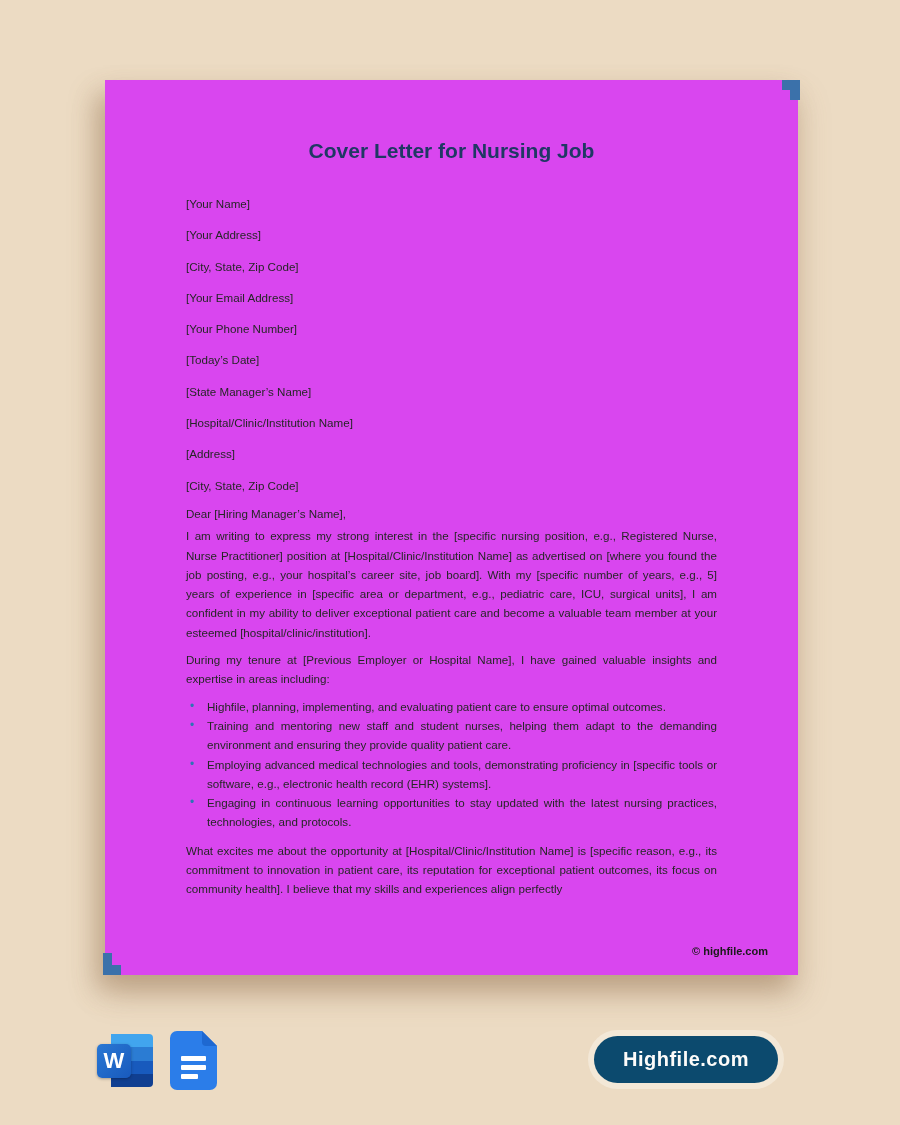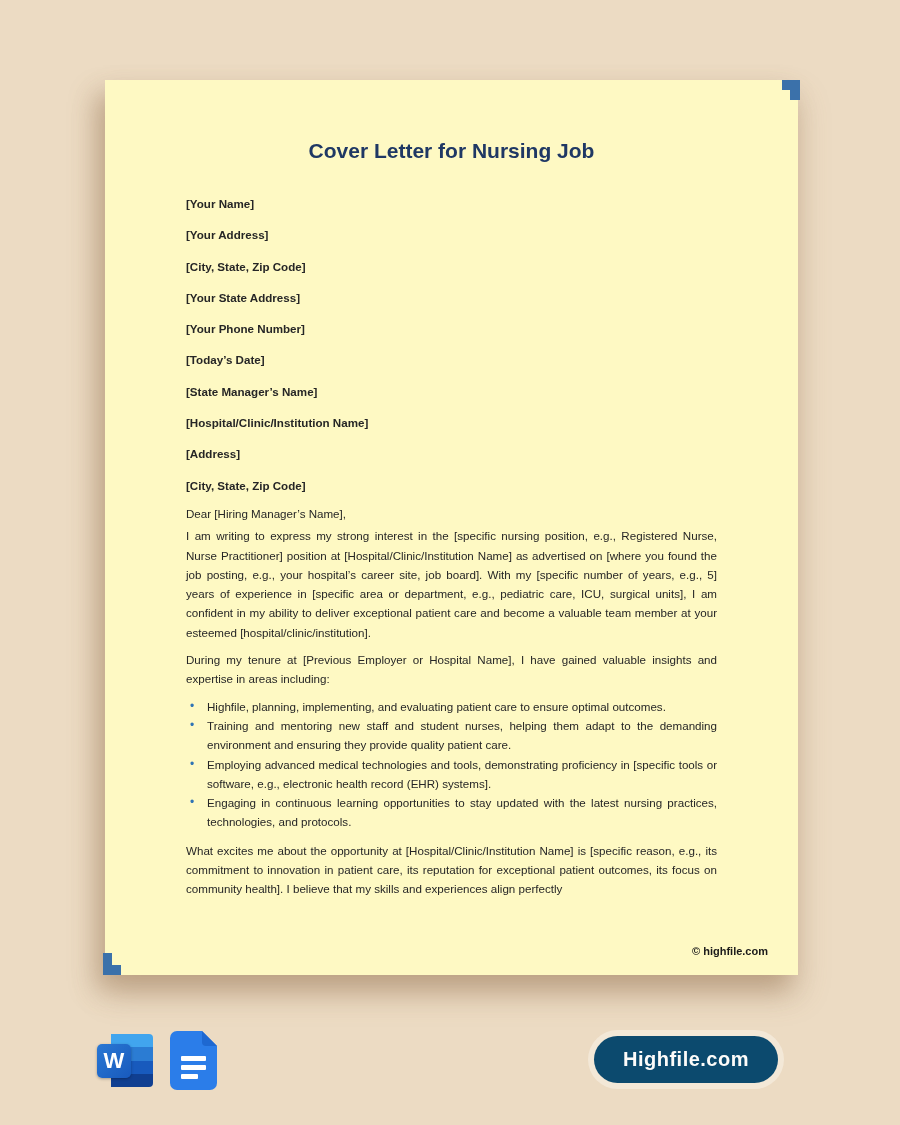--- a/index.html
+++ b/index.html
@@ -3,35 +3,35 @@
 <meta charset="utf-8">
 <style>
   html,body{margin:0;padding:0;background:#ecdbc3;}
   .canvas{
     position:relative;width:900px;height:1125px;background:#ecdbc3;
     font-family:"Liberation Sans",sans-serif;overflow:hidden;
   }
   
   .doc-page{
     position:absolute;left:105px;top:80px;width:693px;height:895px;
-    background:#fef9c3;
+    background:#d946ef;
     box-shadow:-10px 14px 24px rgba(146,112,78,.38),0 18px 30px rgba(146,112,78,.28);
   }
   .corner{position:absolute;background:#3b71aa;}
   .c-tr-bar{top:0;left:685px;width:10px;height:20px;}
   .c-tr-stub{top:0;left:677px;width:8px;height:10px;}
   .c-bl-bar{top:873px;left:-2px;width:9px;height:22px;}
   .c-bl-stub{top:885px;left:7px;width:9px;height:10px;}
   .doc-title{
     margin:58px 81px 30px;text-align:center;
     font-size:21px;line-height:26px;font-weight:bold;color:#1f3864;
   }
   .letter{margin:0 81px;color:#262626;font-size:11.6px;line-height:19.3px;}
   .block{margin-bottom:9px;}
-  .block p{margin:12px 0 6px;font-weight:bold;}
+  .block p{margin:12px 0 6px;}
   .salutation{margin:0 0 3px;}
   .para{margin:0 0 8px;text-align:justify;}
   .bullet-list{list-style:none;margin:0 0 9px;padding:0;}
   .bullet-list li{position:relative;padding-left:21px;text-align:justify;}
   .bullet-list li::before{
     content:"\2022";position:absolute;left:4px;top:0;
     color:#2e74b5;font-size:12px;
   }
   .doc-footer{
     position:absolute;right:30px;bottom:18px;
@@ -67,21 +67,21 @@
     <div class="corner c-bl-bar"></div>
     <div class="corner c-bl-stub"></div>
 
     <h1 class="doc-title">Cover Letter for Nursing Job</h1>
 
     <div class="letter">
       <div class="block">
         <p>[Your Name]</p>
         <p>[Your Address]</p>
         <p>[City, State, Zip Code]</p>
-        <p>[Your State Address]</p>
+        <p>[Your Email Address]</p>
         <p>[Your Phone Number]</p>
       </div>
 
       <div class="block">
         <p>[Today’s Date]</p>
       </div>
 
       <div class="block">
         <p>[State Manager’s Name]</p>
         <p>[Hospital/Clinic/Institution Name]</p>

